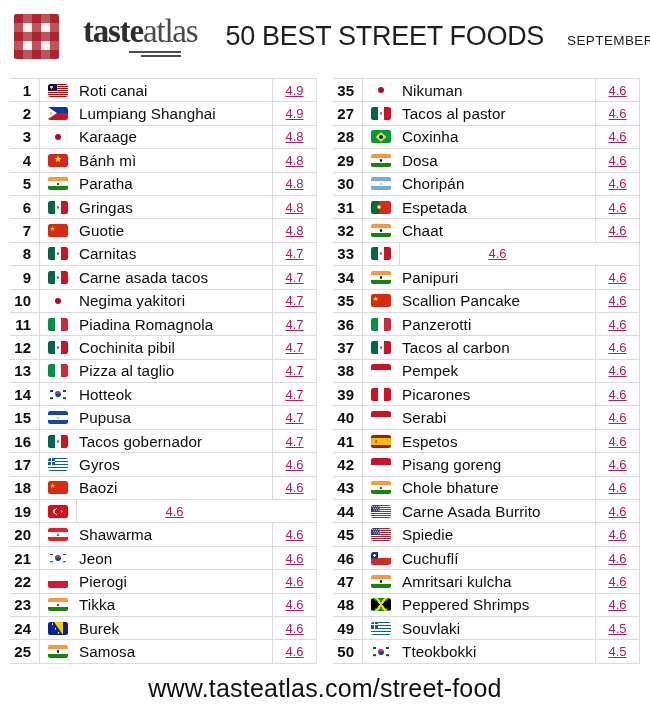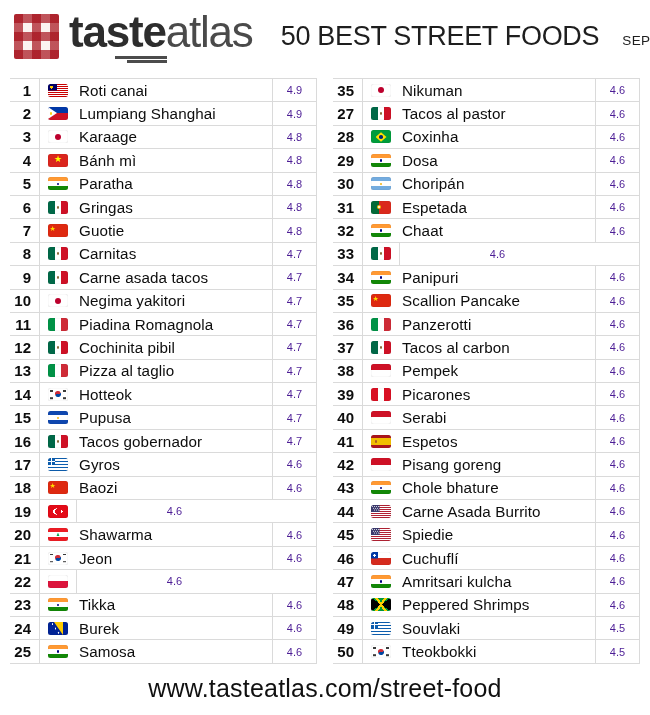--- a/index.html
+++ b/index.html
@@ -5,39 +5,39 @@
   html,body{margin:0;padding:0;background:#fff;}
   body{width:650px;height:715px;position:relative;font-family:"Liberation Sans",sans-serif;color:#111;overflow:hidden;}
 
   
   .header{position:absolute;left:14px;top:10px;right:10px;height:52px;display:flex;align-items:center;}
   .logo-check{width:45px;height:45px;border-radius:2px;flex:0 0 auto;
     background-image:
       repeating-linear-gradient(0deg, rgba(166,16,27,.7) 0 9px, rgba(255,255,255,0) 9px 18px),
       repeating-linear-gradient(90deg, rgba(166,16,27,.7) 0 9px, rgba(255,255,255,0) 9px 18px);
     background-color:#fbf3f0;}
-  .brand{position:relative;margin-left:10px;font-size:44px;line-height:1;letter-spacing:-1.2px;padding-bottom:9px;white-space:nowrap;}
+  .brand{position:relative;margin-left:24px;font-size:33px;line-height:1;letter-spacing:-1.2px;padding-bottom:9px;white-space:nowrap;font-family:Liberation Serif, serif;}
   .brand-bold{font-weight:700;color:#2d2d2d;}
   .brand-light{font-weight:400;color:#4a4a4a;}
   .u{position:absolute;height:2.5px;background:#4c4c4c;}
   .u1{left:46px;width:52px;bottom:4px;}
   .u2{left:58px;width:40px;bottom:0;}
   .titlewrap{display:flex;align-items:baseline;margin-left:16px;white-space:nowrap;}
   .title{font-size:27px;font-weight:400;letter-spacing:-0.3px;color:#1e1e1e;margin:12px;}
   .subtitle{font-size:13.5px;font-weight:400;letter-spacing:.4px;color:#1e1e1e;margin-left:11px;}
 
   
   .lists{position:absolute;top:78px;left:10px;right:10px;display:flex;gap:16px;}
   .col{flex:1 1 0;border-bottom:1px solid #dadada;border-right:1px solid #dadada;}
   .row{display:grid;grid-template-columns:30px 36px 1fr 44px;height:23.4px;border-top:1px solid #dadada;align-items:stretch;box-sizing:border-box;}
   .cell{display:flex;align-items:center;box-sizing:border-box;}
   .rank{justify-content:flex-end;padding-right:8px;font-weight:700;font-size:15px;color:#0d0d0d;border-right:1px solid #dadada;}
   .flagc{justify-content:center;}
   .name{font-weight:400;font-size:15.2px;letter-spacing:.1px;color:#0d0d0d;white-space:nowrap;overflow:hidden;padding-left:3px;}
-  .rating{justify-content:center;font-size:11px;color:#4c1d95;border-left:1px solid #dadada;}
+  .rating{justify-content:center;font-size:13px;color:#be185d;border-left:1px solid #dadada;text-decoration:underline;}
 
   
   .footer{position:absolute;left:0;right:0;top:674px;text-align:center;}
   .url{font-size:25px;font-weight:500;color:#101010;letter-spacing:.2px;}
 
   
   .flag{position:relative;display:inline-block;width:20px;height:13px;border-radius:2.5px;overflow:hidden;
         box-shadow:inset 0 0 1px rgba(0,0,0,.25);flex:0 0 auto;}
   .f-jp{background:#fff;}
   .f-jp::before{content:"";position:absolute;left:7px;top:3.5px;width:6px;height:6px;border-radius:50%;background:#bc002d;}
@@ -285,20 +285,21 @@
             <span class="flag f-kr"></span>
           </div>
           <div class="cell name">Jeon</div>
           <div class="cell rating">4.6</div>
         </div>
         <div class="row">
           <div class="cell rank">22</div>
           <div class="cell flagc">
             <span class="flag f-pl"></span>
           </div>
+          <div class="cell name">Pierogi</div>
           <div class="cell rating">4.6</div>
         </div>
         <div class="row">
           <div class="cell rank">23</div>
           <div class="cell flagc">
             <span class="flag f-in"></span>
           </div>
           <div class="cell name">Tikka</div>
           <div class="cell rating">4.6</div>
         </div>

